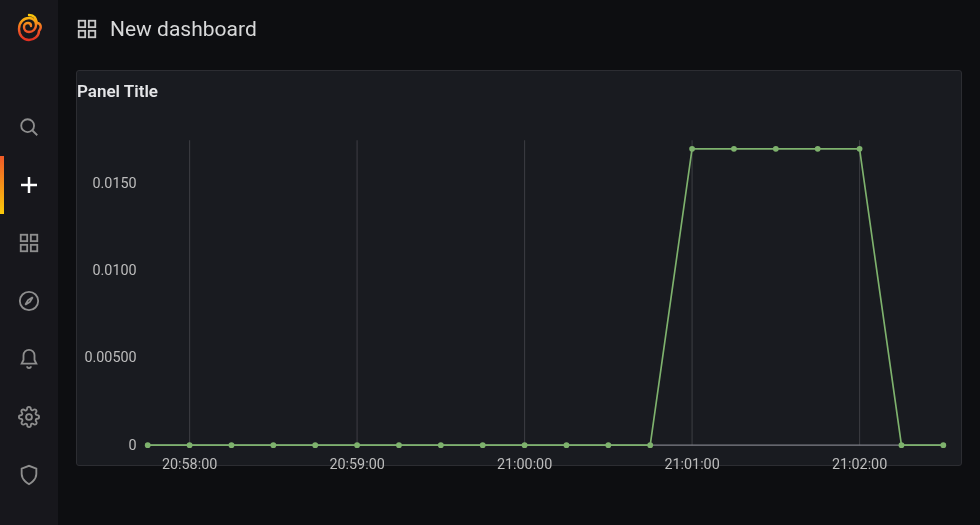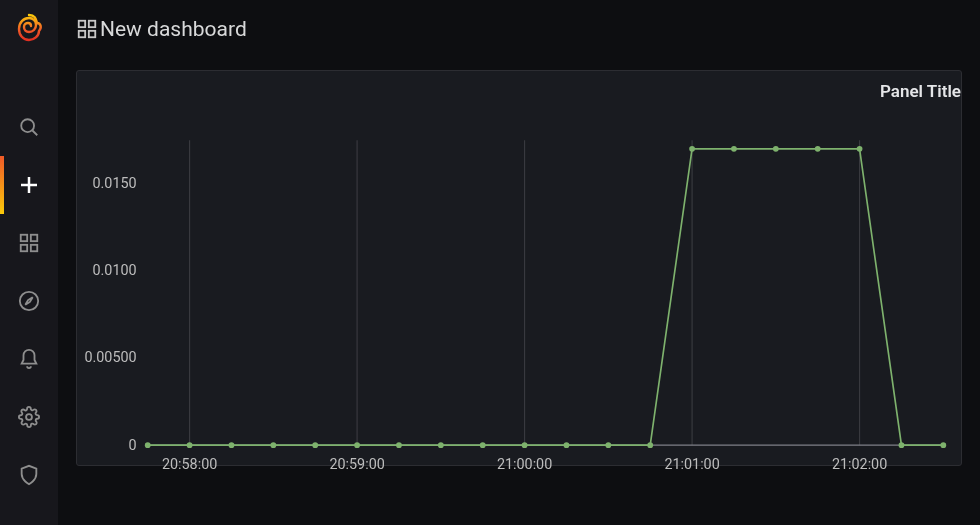--- a/index.html
+++ b/index.html
@@ -45,38 +45,38 @@
   .main {
     flex: 1;
     display: flex;
     flex-direction: column;
   }
   .topbar {
     height: 58px;
     display: flex;
     align-items: center;
     padding-left: 18px;
-    gap: 2px;
+    gap: 12px;
   }
   .topbar-icon { color: #c7c7c7; display:flex; }
   .topbar-title { font-size: 21px; color: #d8d9da; font-weight: 400; }
   .content {
     flex: 1;
     padding: 12px 18px 0 18px;
   }
   .panel {
     background: #191b20;
     border: 1px solid #2c2d32;
     border-radius: 3px;
     height: 396px;
     display: flex;
     flex-direction: column;
   }
   .panel-title {
-    text-align: right;
+    text-align: left;
     font-size: 17px;
     font-weight: 600;
     color: #e5e6e8;
     padding: 10px 0 6px 0;
   }
   .chart-wrap {
     flex: 1;
     position: relative;
   }
   svg.chart { width: 100%; height: 100%; display:block; }

